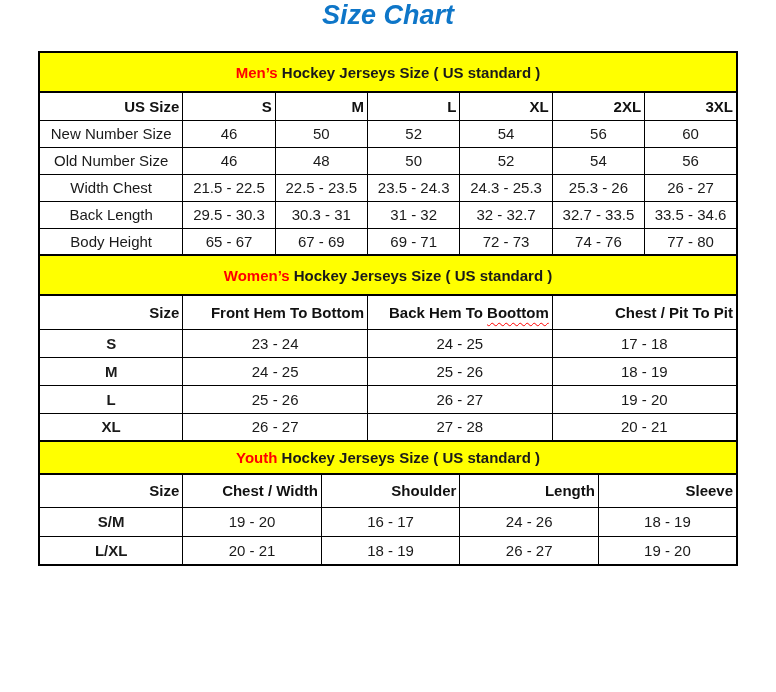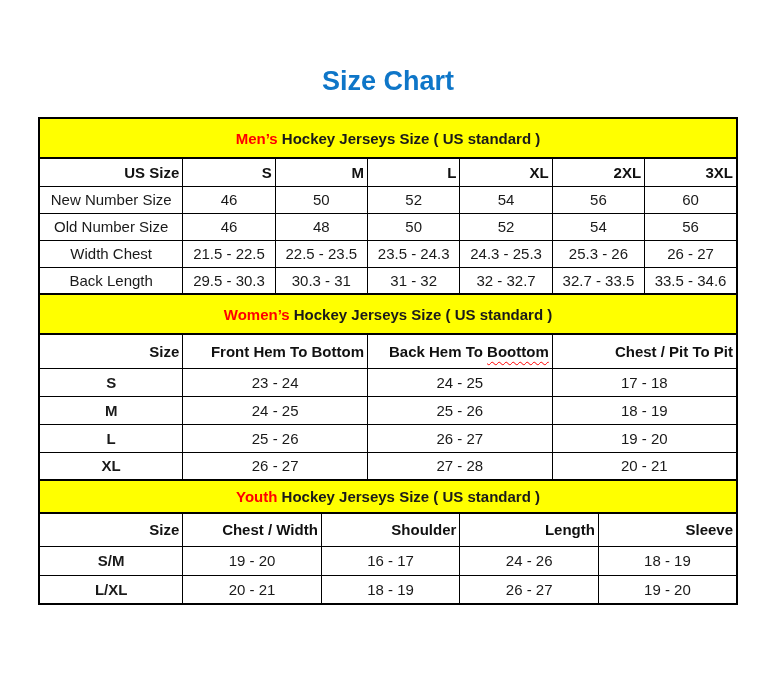--- a/index.html
+++ b/index.html
@@ -4,27 +4,27 @@
 <style>
   * { box-sizing: border-box; margin: 0; padding: 0; }
   html, body {
     width: 776px; height: 692px;
     background: #ffffff;
     font-family: "Liberation Sans", "DejaVu Sans", sans-serif;
     overflow: hidden;
   }
   .page { width: 776px; height: 692px; }
   .title {
-    margin-top: 66px;
     margin-bottom: 20px;
     text-align: center;
     font-size: 27px;
     font-weight: bold;
     color: #0e76c8;
     letter-spacing: 0px;
+    font-style: italic;
   }
   .tables { width: 700px; margin: 0 auto; }
   table.tbl {
     width: 700px;
     border-collapse: collapse;
     table-layout: fixed;
     border: 2px solid #000000;
   }
   table.tbl + table.tbl { margin-top: -2px; }
   .tbl td, .tbl th {
@@ -130,20 +130,29 @@
       </tr>
       <tr class="data-row">
         <td class="rowlabel-reg">Back Length</td>
         <td>29.5 - 30.3</td>
         <td>30.3 - 31</td>
         <td>31 - 32</td>
         <td>32 - 32.7</td>
         <td>32.7 - 33.5</td>
         <td>33.5 - 34.6</td>
       </tr>
+      <tr class="data-row">
+        <td class="rowlabel-reg">Body Height</td>
+        <td>65 - 67</td>
+        <td>67 - 69</td>
+        <td>69 - 71</td>
+        <td>72 - 73</td>
+        <td>74 - 76</td>
+        <td>77 - 80</td>
+      </tr>
     </tbody>
       </table>
 
     <table class="tbl women">
       <colgroup>
         <col class="c-label">
           <col class="c-meas">
           <col class="c-meas">
           <col class="c-meas">
       </colgroup>

